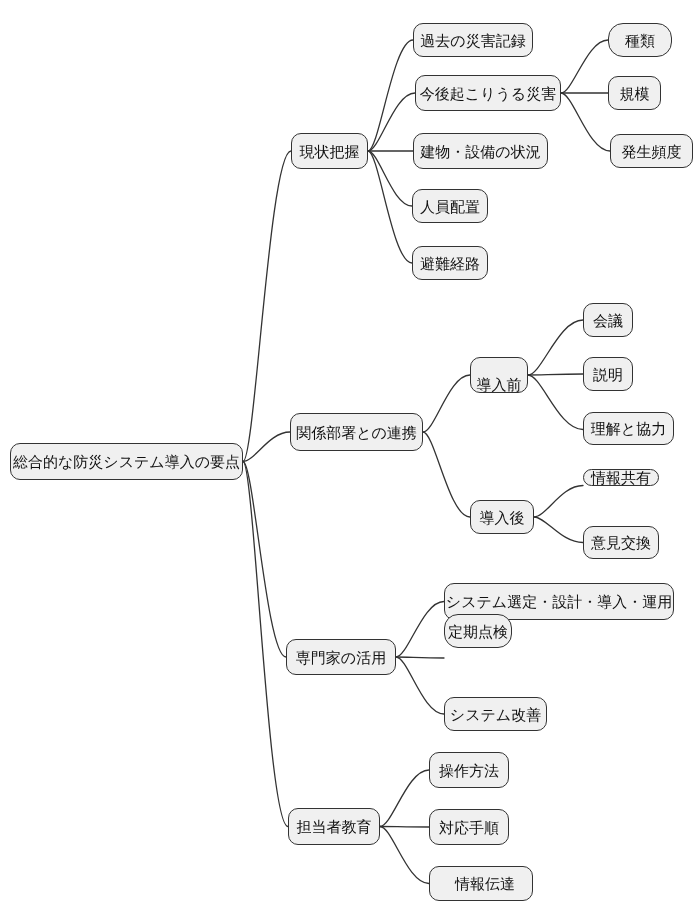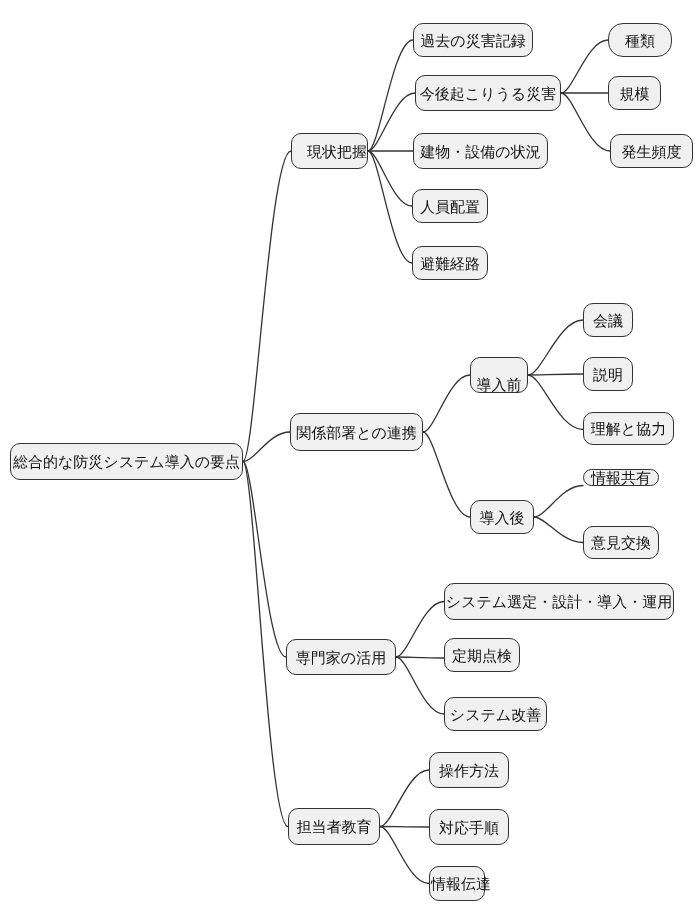--- a/index.html
+++ b/index.html
@@ -74,21 +74,21 @@
       <path d="M 396 657 C 408 657, 422.4 658, 444 658"></path>
       <path d="M 396 657 C 408 657, 422.4 714, 444 714"></path>
       <path d="M 380 826.5 C 392.25 826.5, 406.95 770, 429 770"></path>
       <path d="M 380 826.5 C 392.25 826.5, 406.95 827, 429 827"></path>
       <path d="M 380 826.5 C 392.25 826.5, 406.95 883.5, 429 883.5"></path>
     </svg>
   <div class="node-layer" id="node-layer">
       <div class="node" style="left: 10px; top: 443px; width: 233px; height: 37px; text-align: center;">
         <span>総合的な防災システム導入の要点</span>
       </div>
-      <div class="node" style="left: 291px; top: 133px; width: 77px; height: 36px; justify-content: flex-end;">
+      <div class="node" style="left: 291px; top: 133px; width: 77px; height: 36px;">
         <span>現状把握</span>
       </div>
       <div class="node" style="left: 413px; top: 23px; width: 120px; height: 34px;">
         <span>過去の災害記録</span>
       </div>
       <div class="node" style="left: 415px; top: 75px; width: 146px; height: 36px;">
         <span>今後起こりうる災害</span>
       </div>
       <div class="node" style="left: 608px; top: 23px; width: 64px; height: 34px; border-radius: 15px;">
         <span>種類</span>
@@ -131,32 +131,32 @@
       </div>
       <div class="node" style="left: 583px; top: 526px; width: 76px; height: 33px;">
         <span>意見交換</span>
       </div>
       <div class="node" style="left: 286px; top: 639px; width: 110px; height: 36px;">
         <span>専門家の活用</span>
       </div>
       <div class="node" style="left: 444px; top: 583px; width: 230px; height: 37px;">
         <span>システム選定・設計・導入・運用</span>
       </div>
-      <div class="node" style="left: 444px; top: 638px; width: 76px; height: 34px;">
+      <div class="node" style="left: 444px; top: 614px; width: 68px; height: 34px; border-radius: 14px;">
         <span>定期点検</span>
       </div>
       <div class="node" style="left: 444px; top: 697px; width: 103px; height: 34px;">
         <span>システム改善</span>
       </div>
       <div class="node" style="left: 288px; top: 808px; width: 92px; height: 37px; justify-content: center;">
         <span>担当者教育</span>
       </div>
       <div class="node" style="left: 429px; top: 752px; width: 80px; height: 36px;">
         <span>操作方法</span>
       </div>
       <div class="node" style="left: 429px; top: 809px; width: 80px; height: 36px;">
         <span>対応手順</span>
       </div>
-      <div class="node" style="left: 429px; top: 866px; width: 56px; height: 35px; padding-left: 8px;">
+      <div class="node" style="left: 429px; top: 866px; width: 104px; height: 35px; padding-left: 8px;">
         <span>情報伝達</span>
       </div>
     </div>
 </div>
 
 </body></html>

